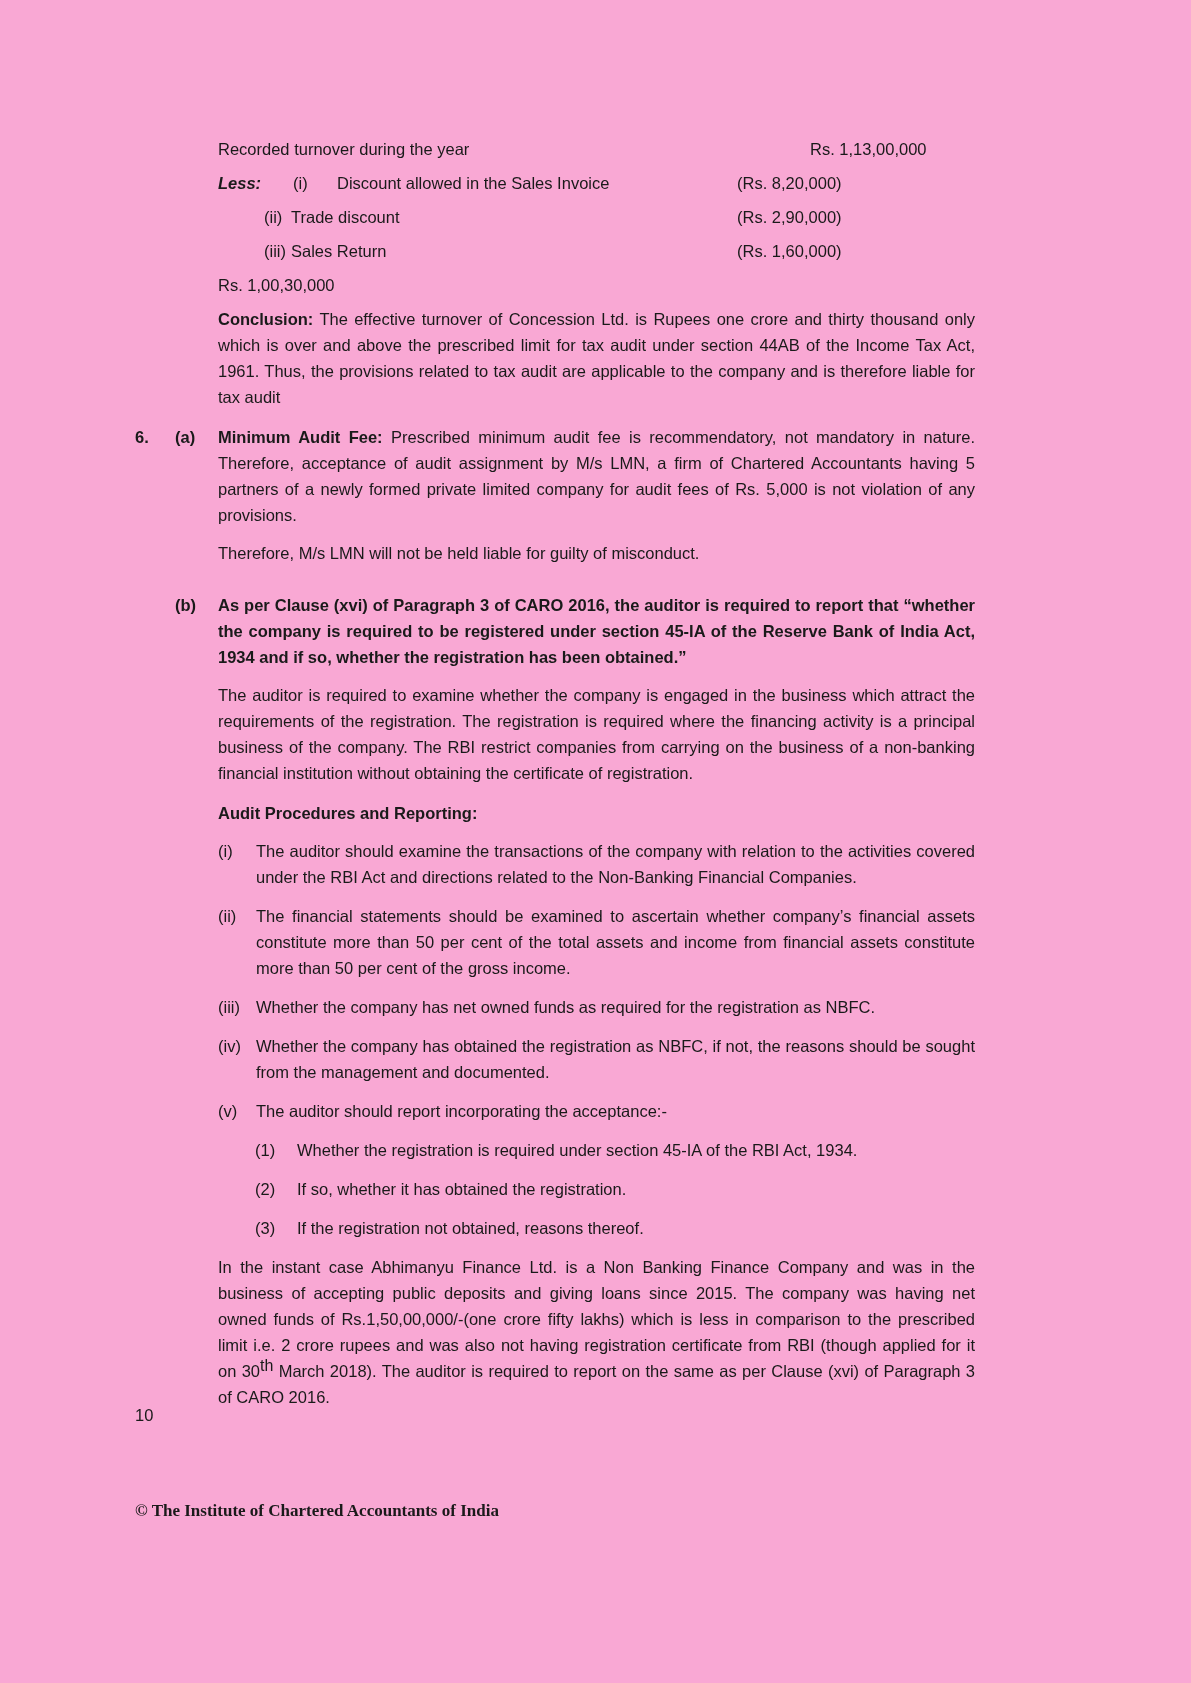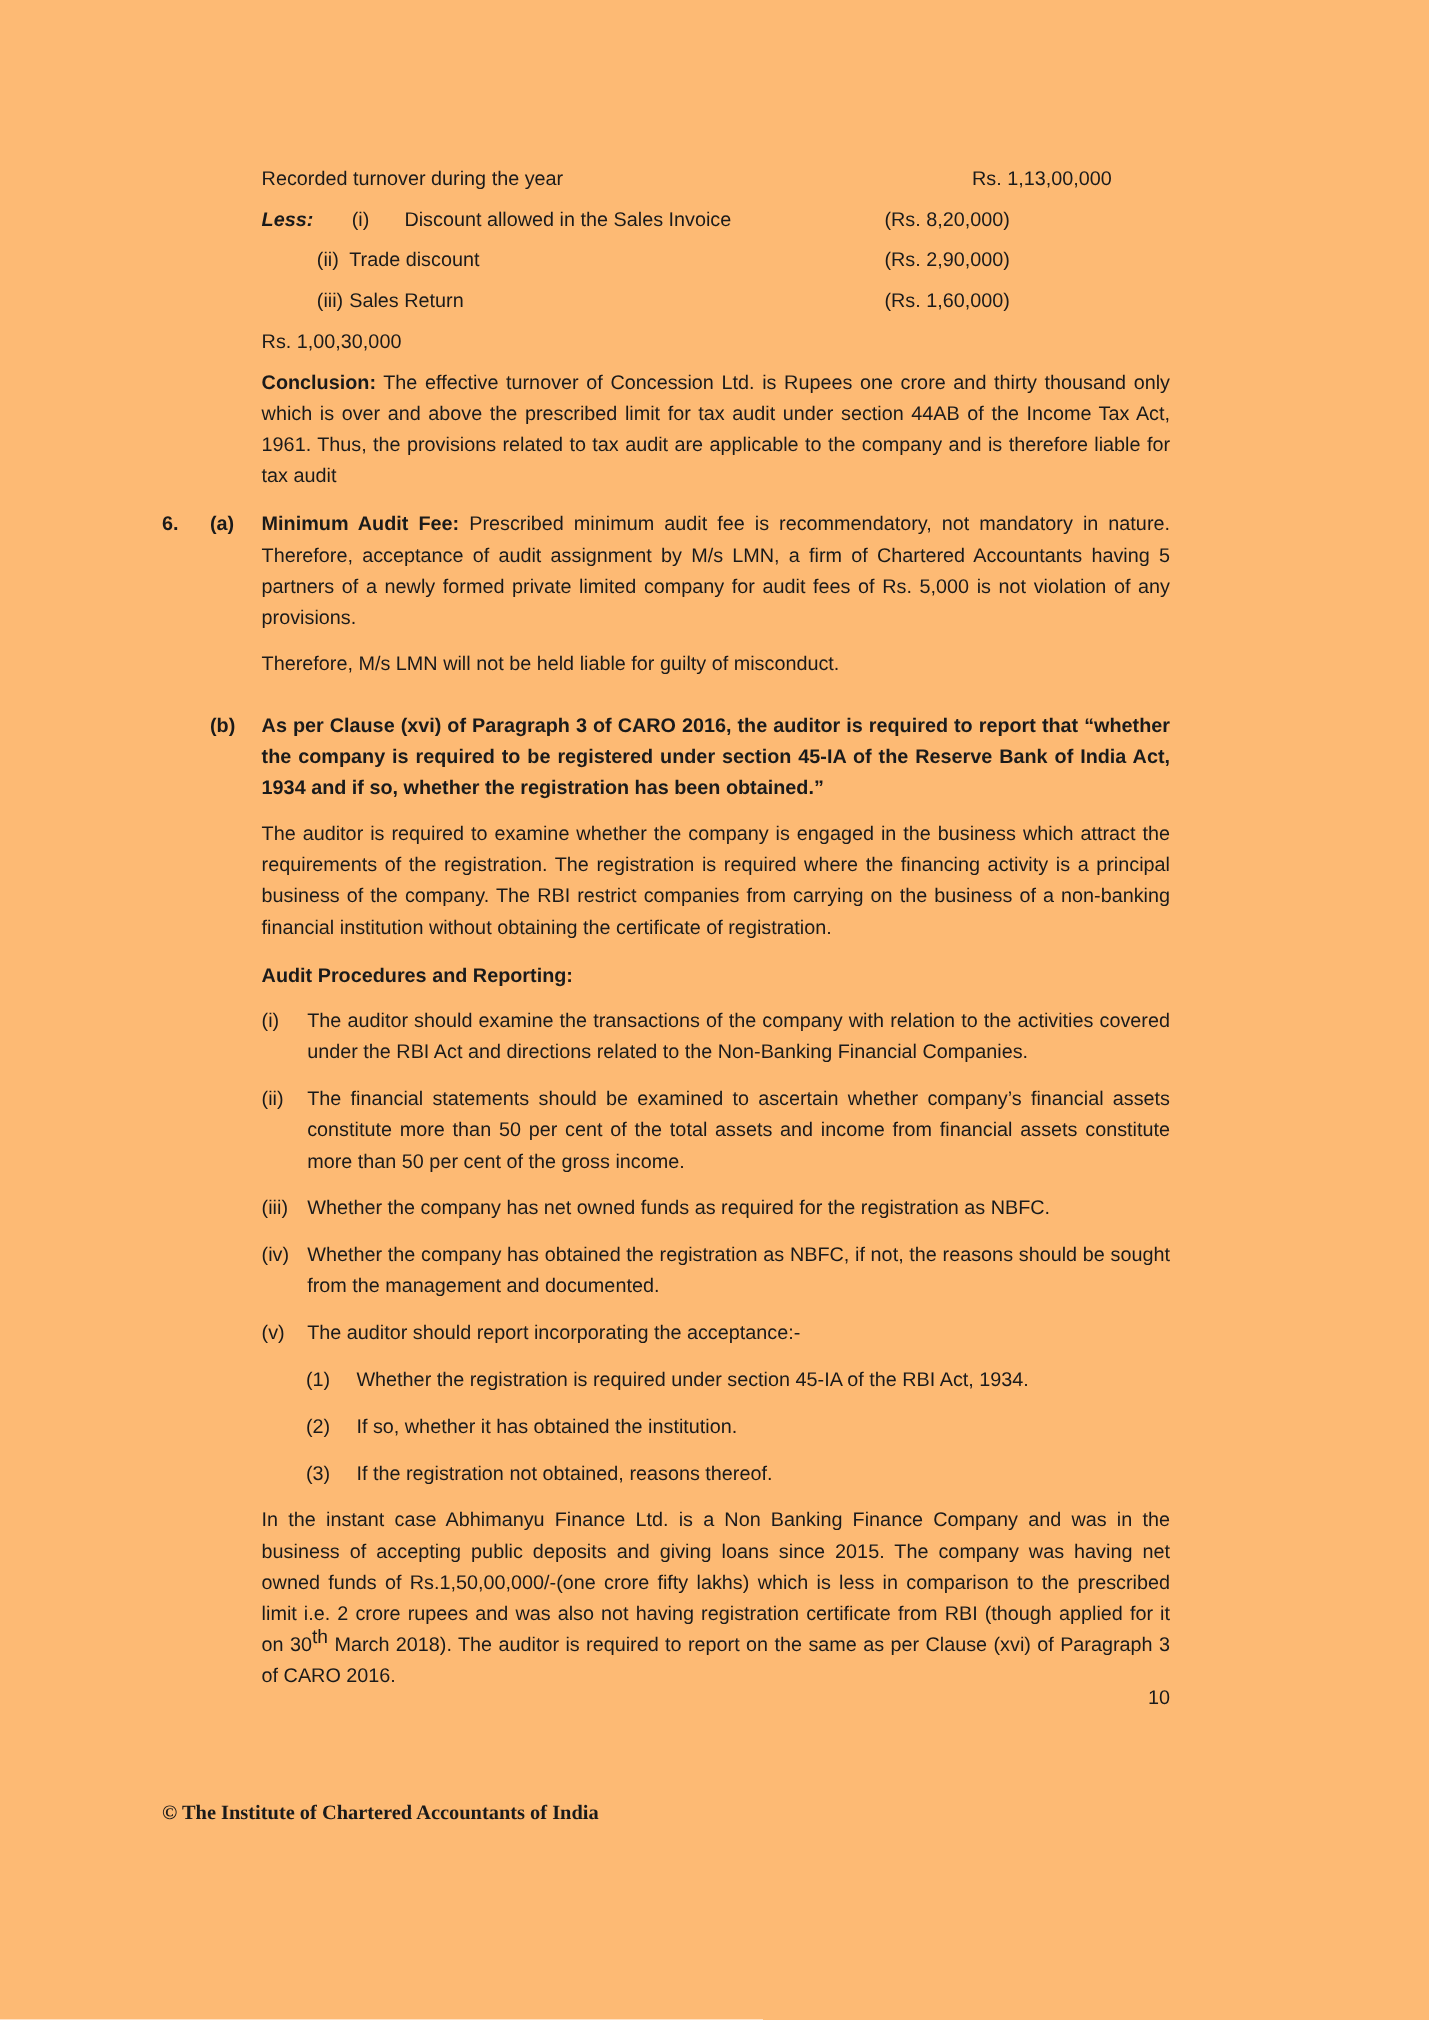--- a/index.html
+++ b/index.html
@@ -12,21 +12,21 @@
     height: 1683px;
     position: relative;
     font-family: "Liberation Sans", "DejaVu Sans", sans-serif;
     font-size: 16.5px;
     line-height: 26px;
     color: #1a1a1a;
   }
   .page {
     position: absolute;
     inset: 0;
-    background: #fdba74;
+    background: #f9a8d4;
   }
   .main {
     position: absolute;
     left: 135px;
     top: 136px;
     width: 840px;
   }
   
   .stmt {
     margin-left: 83px; 
@@ -86,21 +86,21 @@
   }
   .sublist { margin-left: 37px; }
   .sublist .list-item .li-num { width: 42px; }
   sup { font-size: 16px; line-height: 0; vertical-align: super; }
   
   .page-number {
     position: absolute;
     left: 135px;
     width: 840px;
     top: 1402px;
-    text-align: right;
+    text-align: left;
   }
   .footer {
     position: absolute;
     left: 135px;
     top: 1498px;
     font-family: "Liberation Serif", "DejaVu Serif", serif;
     font-weight: bold;
     font-size: 17px;
   }
 </style>
@@ -182,21 +182,21 @@
           <span class="li-text">The auditor should report incorporating the acceptance:-</span>
         </div>
 
         <div class="sublist">
           <div class="list-item">
             <span class="li-num">(1)</span>
             <span class="li-text">Whether the registration is required under section 45-IA of the RBI Act, 1934.</span>
           </div>
           <div class="list-item">
             <span class="li-num">(2)</span>
-            <span class="li-text">If so, whether it has obtained the institution.</span>
+            <span class="li-text">If so, whether it has obtained the registration.</span>
           </div>
           <div class="list-item">
             <span class="li-num">(3)</span>
             <span class="li-text">If the registration not obtained, reasons thereof.</span>
           </div>
         </div>
 
         <p class="p"><span>In the instant case Abhimanyu Finance Ltd. is a Non Banking Finance Company and was in the business of accepting public deposits and giving loans since 2015. The company was having net owned funds of Rs.1,50,00,000/-(one crore fifty lakhs) which is less in comparison to the prescribed limit i.e. 2 crore rupees and was also not having registration certificate from RBI (though applied for it on 30</span><sup>th</sup><span> March 2018). The auditor is required to report on the same as per Clause (xvi) of Paragraph 3 of CARO 2016.</span></p>
       </div>
     </div>

